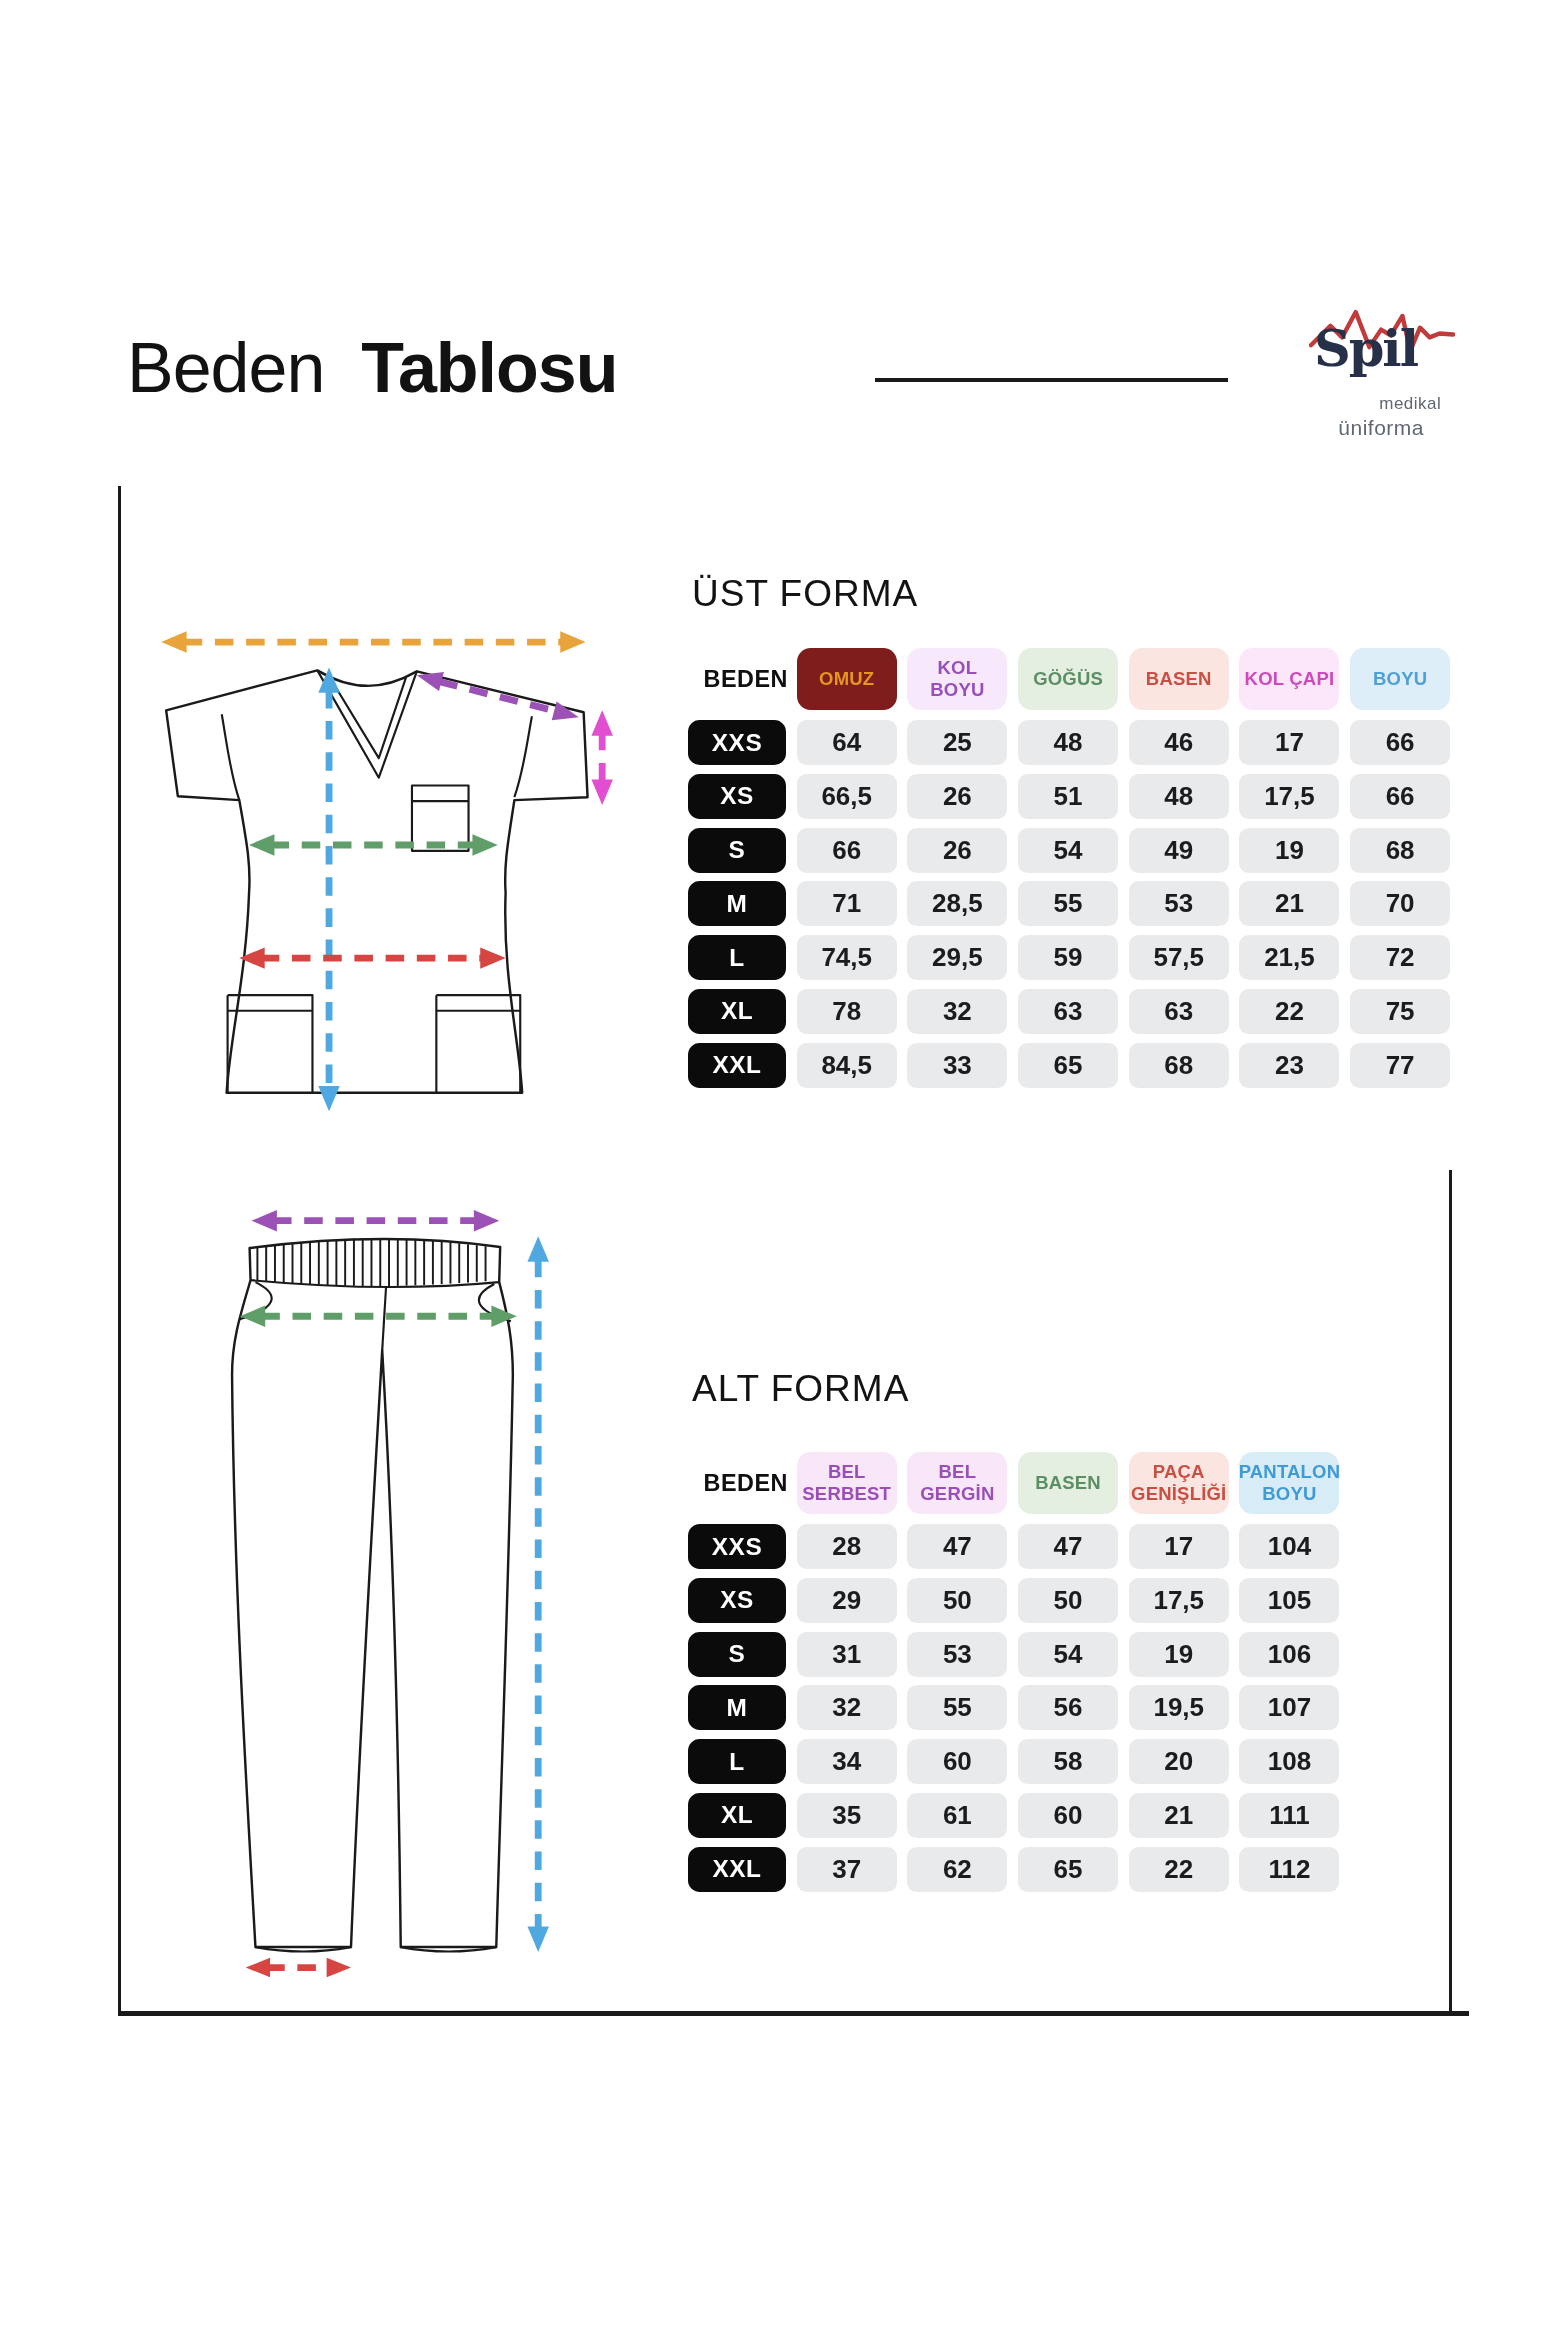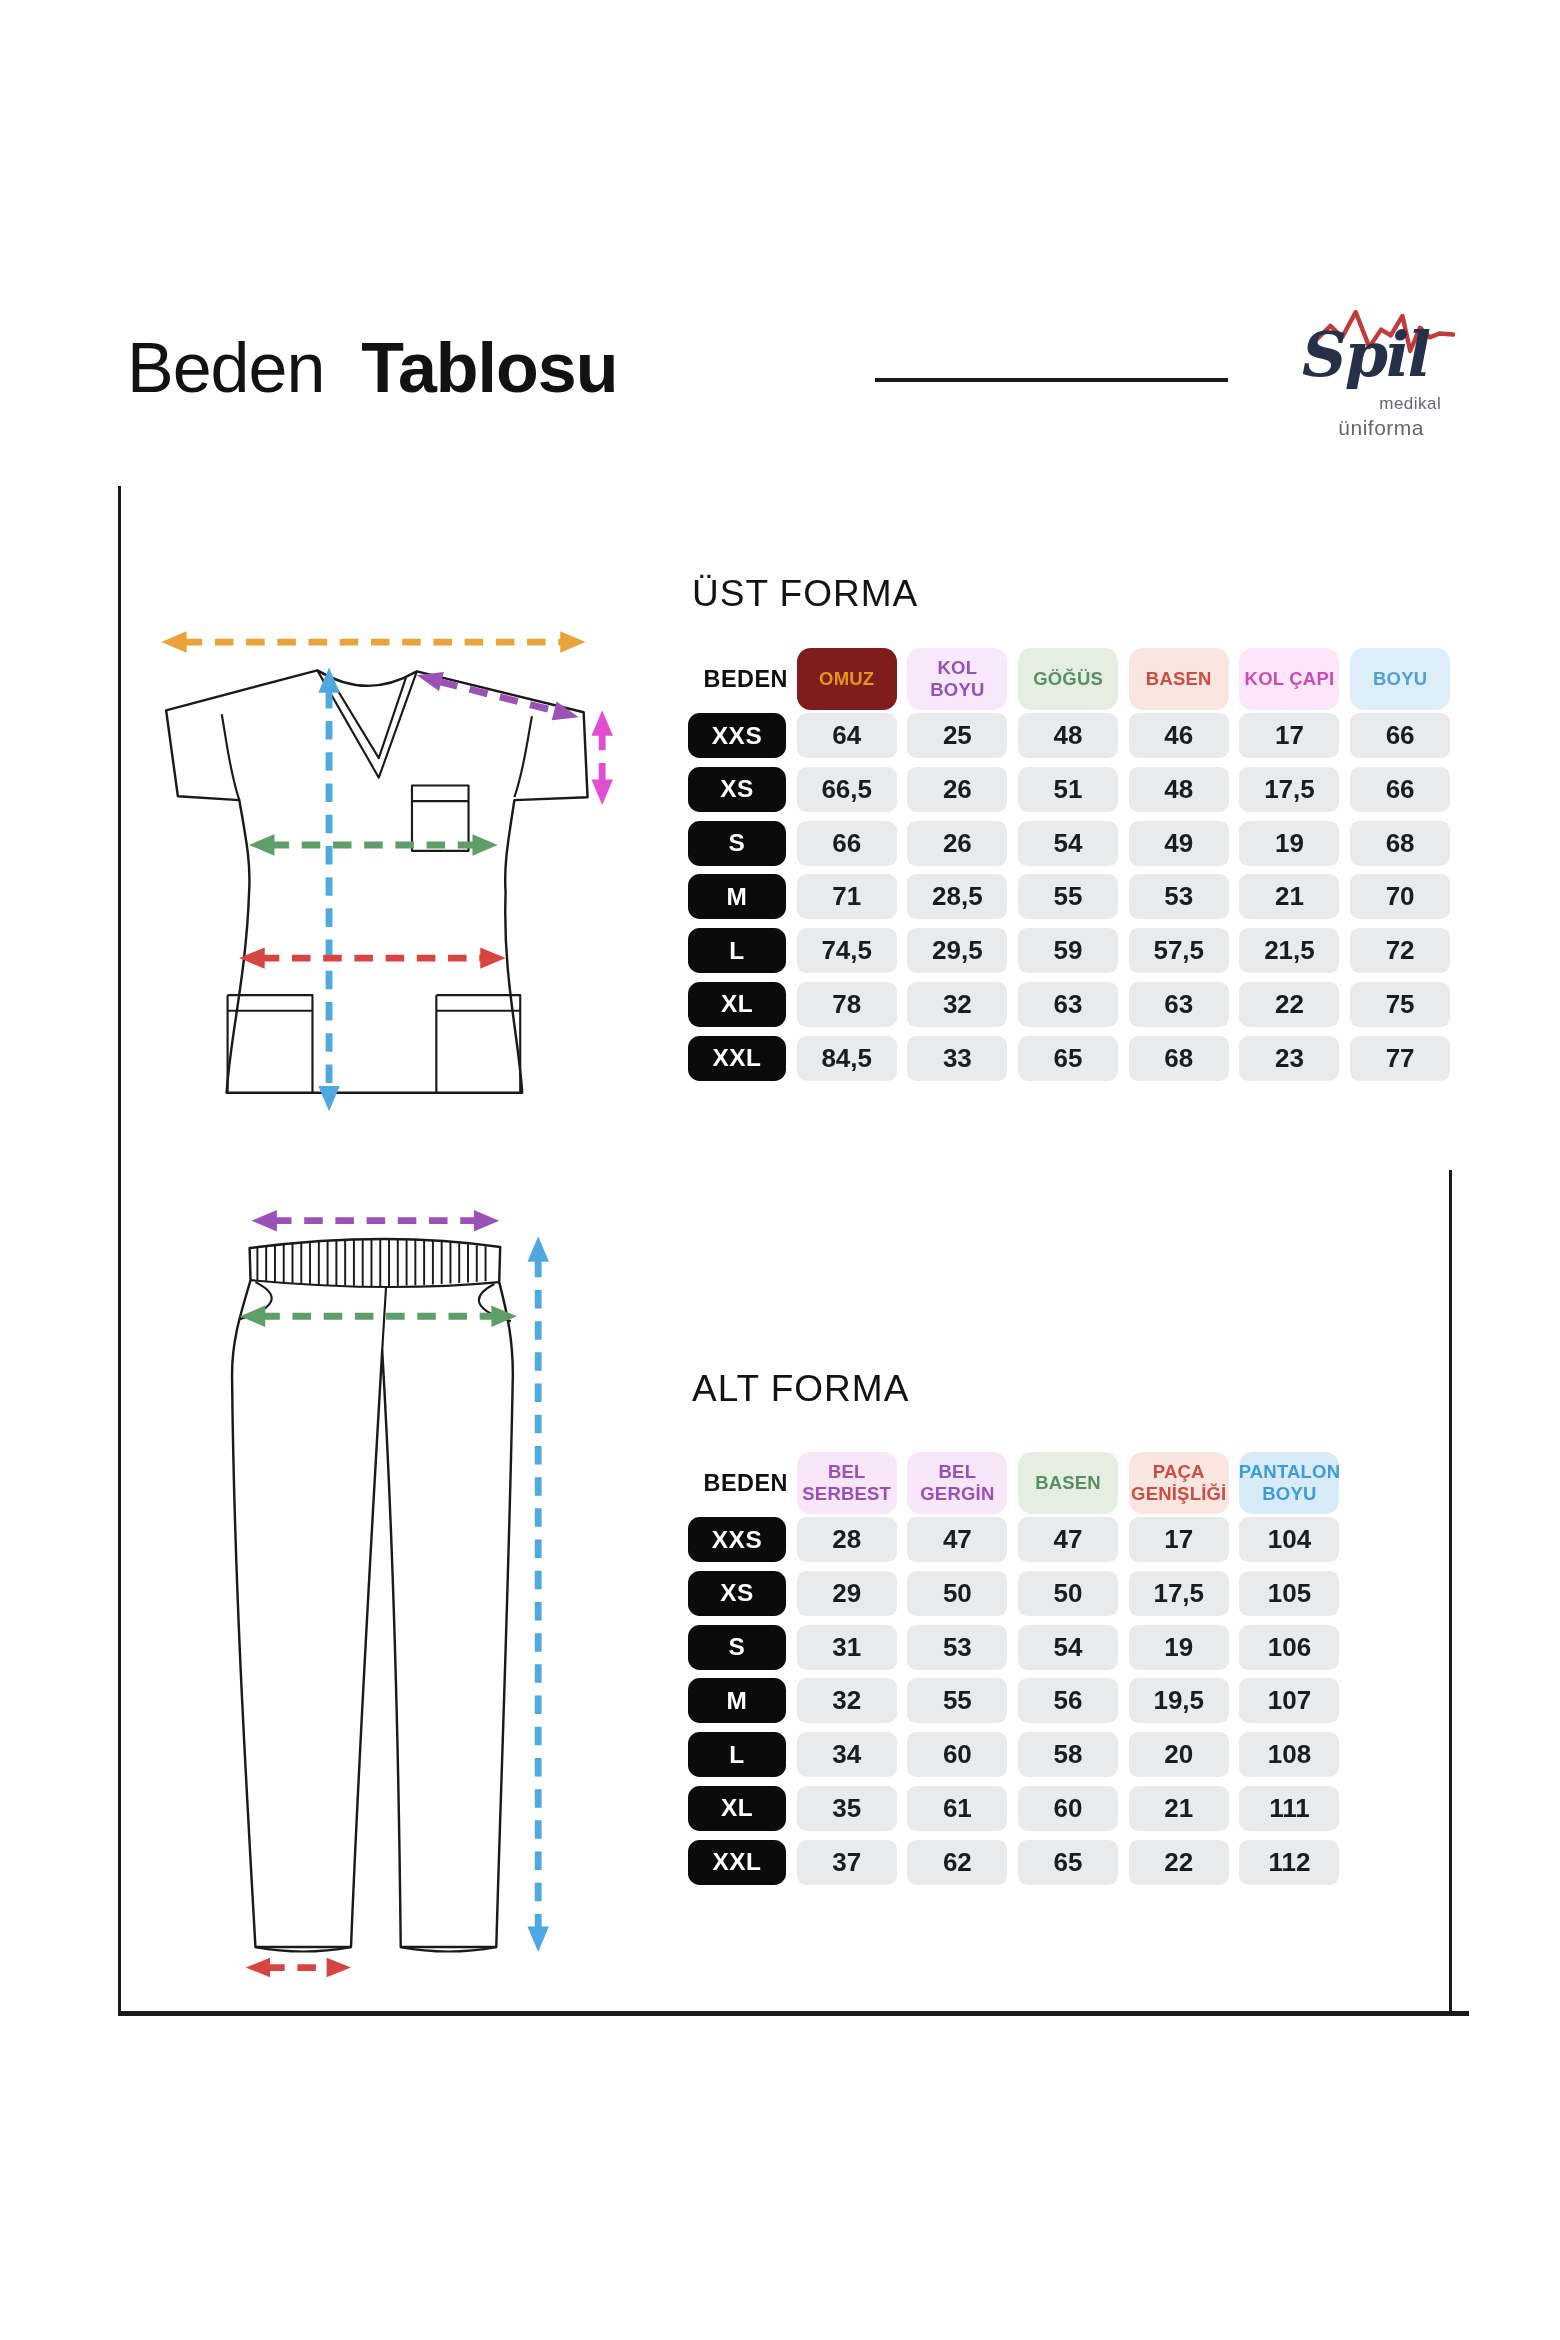--- a/index.html
+++ b/index.html
@@ -6,37 +6,37 @@
   body{width:1560px;height:2341px;position:relative;font-family:"Liberation Sans",sans-serif;color:#151515;}
   .abs{position:absolute;}
   
   .page-title{left:127px;top:328px;font-size:70px;letter-spacing:-1px;color:#121212;white-space:nowrap;}
   .page-title .t-reg{font-weight:400;}
   .page-title .t-bold{font-weight:700;}
   .title-divider{left:875px;top:378px;width:353px;height:3.9px;background:var(--ink);}
   
   .logo{left:1276px;top:312px;width:179px;height:146px;}
   .logo .pulse{position:absolute;left:33px;top:-7.8px;}
-  .logo .brand{position:absolute;left:0;top:5.9px;width:100%;text-align:center;font-family:"DejaVu Serif",serif;font-style:italic;font-weight:700;font-size:62px;letter-spacing:-2px;}
+  .logo .brand{position:absolute;left:0;top:5.9px;width:100%;text-align:center;font-family:"DejaVu Serif",serif;font-weight:700;font-size:51px;letter-spacing:-2px;}
   .logo .sub1{position:absolute;right:13.7px;top:82px;font-size:17px;letter-spacing:0.5px;}
   .logo .sub2{position:absolute;right:31px;top:104px;font-size:21px;letter-spacing:0.5px;}
   
   .frame-left{left:118px;top:486px;width:2.9px;height:1530px;background:var(--ink);}
   .frame-right{left:1449px;top:1170px;width:2.9px;height:846px;background:var(--ink);}
   .frame-bottom{left:118px;top:2011px;width:1351px;height:4.9px;background:var(--ink);}
   
   .section-heading{font-size:37px;font-weight:400;letter-spacing:1px;color:#131313;white-space:nowrap;}
   .ust-heading{left:692px;top:573px;}
   .alt-heading{left:692px;top:1368px;}
   
   .sizetable{position:absolute;}
   .ust-table{left:688px;top:648px;}
   .alt-table{left:688px;top:1452px;}
   .thead,.tbody{display:grid;column-gap:10.7px;}
-  .tbody{row-gap:8.8px;margin-top:3px;}
+  .tbody{row-gap:8.8px;margin-top:10px;}
   .beden-label{height:62px;display:flex;align-items:center;font-weight:700;font-size:23.4px;letter-spacing:0.5px;color:#101010;padding-left:15.6px;}
   .hcell{height:62px;border-radius:13.7px;display:flex;align-items:center;justify-content:center;text-align:center;font-weight:700;font-size:18.5px;line-height:1.18;letter-spacing:0.2px;}
   .pill{height:45px;border-radius:11.7px;background:var(--pill-bg);color:var(--pill-text);display:flex;align-items:center;justify-content:center;font-weight:700;font-size:24.4px;letter-spacing:0.5px;}
   .vcell{height:45px;border-radius:9.8px;background:var(--cell-bg);color:var(--cell-text);display:flex;align-items:center;justify-content:center;font-weight:700;font-size:26px;}
   svg .outline{fill:#ffffff;stroke:var(--ink);stroke-width:2.5;stroke-linejoin:round;}
   svg .thin{fill:none;stroke:var(--ink);stroke-width:2.2;stroke-linejoin:round;}
   svg .dash{fill:none;stroke-width:7;stroke-dasharray:19 13;}
 </style>
 </head>
 <body>

